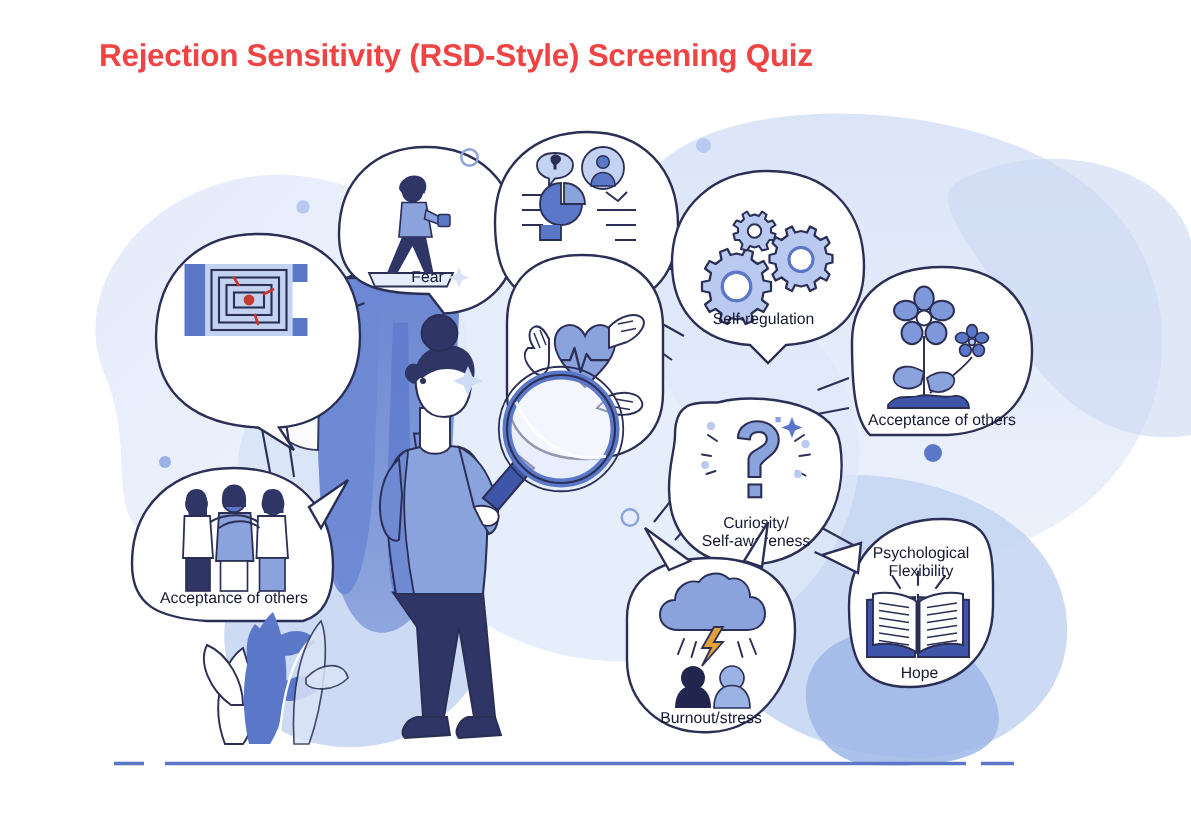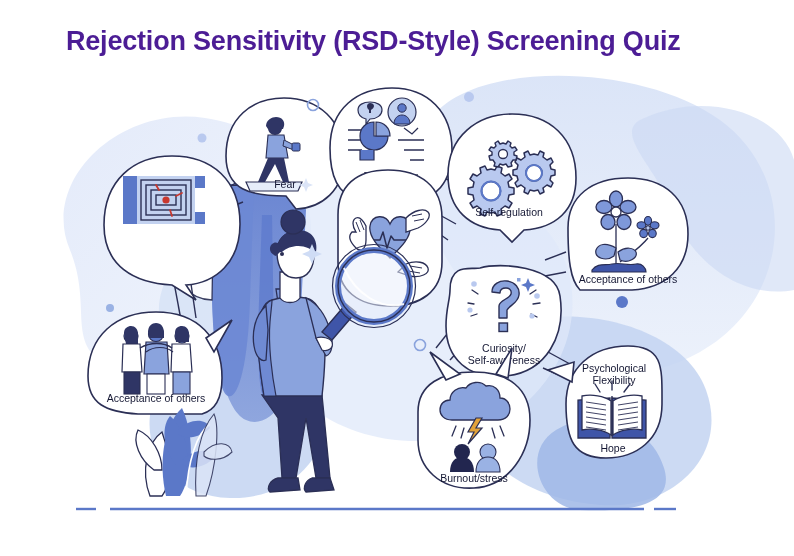--- a/index.html
+++ b/index.html
@@ -5,22 +5,22 @@
   html,body{margin:0;padding:0;}
   body{
     width:794px;height:556px;overflow:hidden;
     background:#ffffff;
     font-family:"Liberation Sans","DejaVu Sans",sans-serif;
   }
   #stage{position:relative;width:794px;height:556px;overflow:hidden;background:#fff;}
   #art{position:absolute;inset:0;}
   #title{
     position:absolute;left:66px;top:26px;
-    font-size:27px;font-weight:bold;letter-spacing:-0.2px;
-    color:#4c1d95;white-space:nowrap;
+    font-size:21px;font-weight:bold;letter-spacing:-0.2px;
+    color:#ef4444;white-space:nowrap;
   }
 </style>
 </head>
 <body>
 
 <div id="stage">
 
   <svg id="art" viewBox="0 0 794 556">
     <defs>
       <linearGradient id="gBlobA" x1="0" y1="0" x2="1" y2="1">

